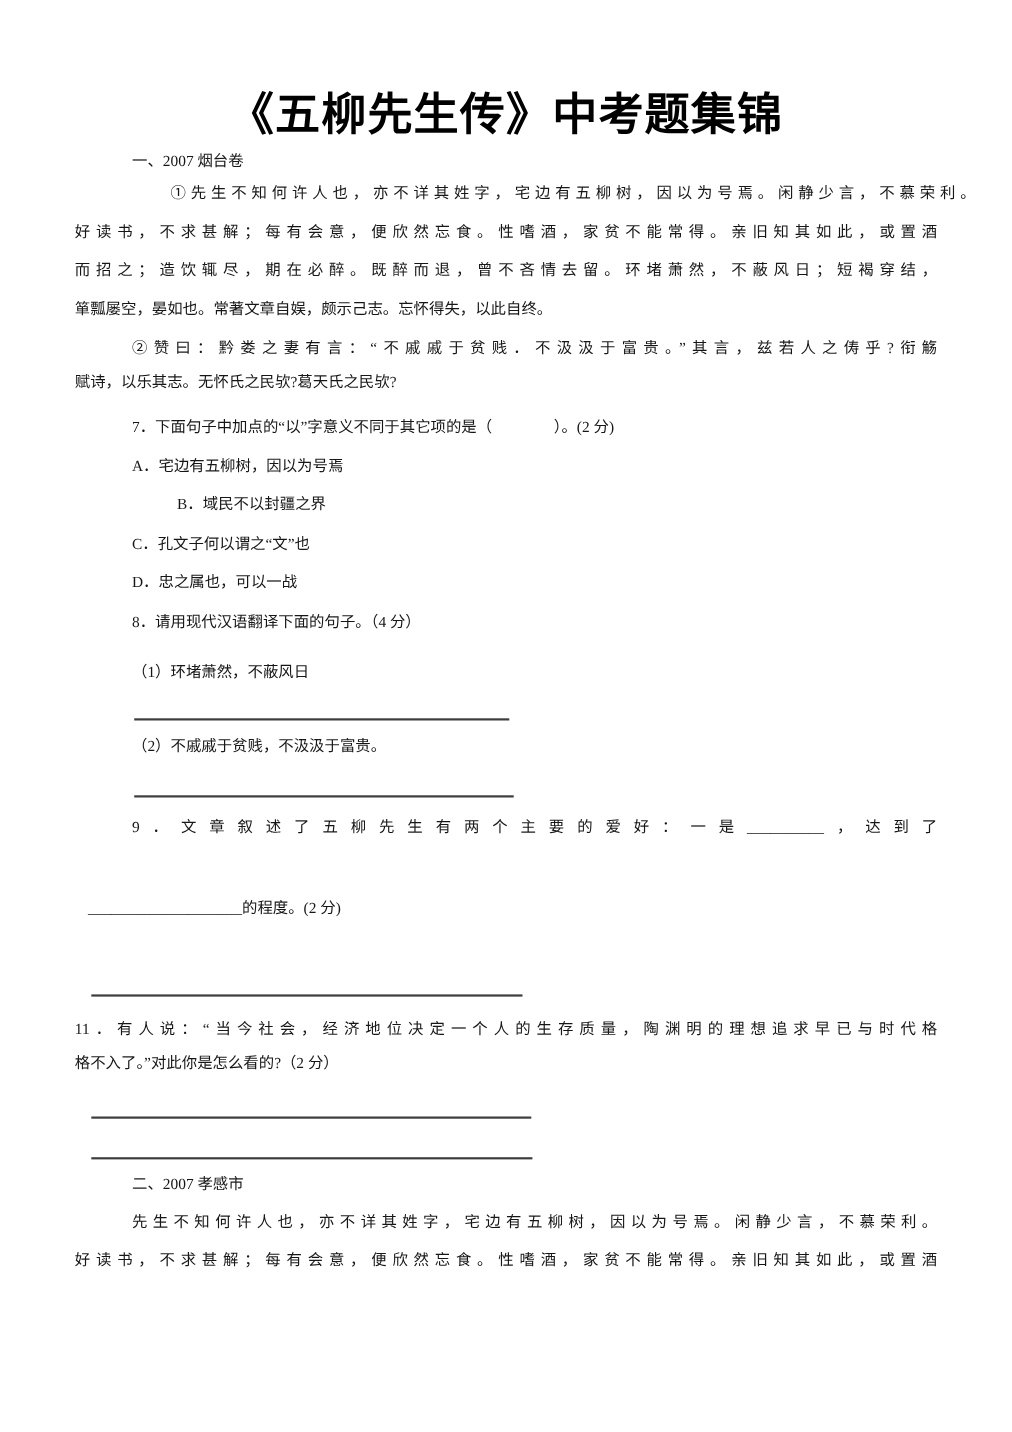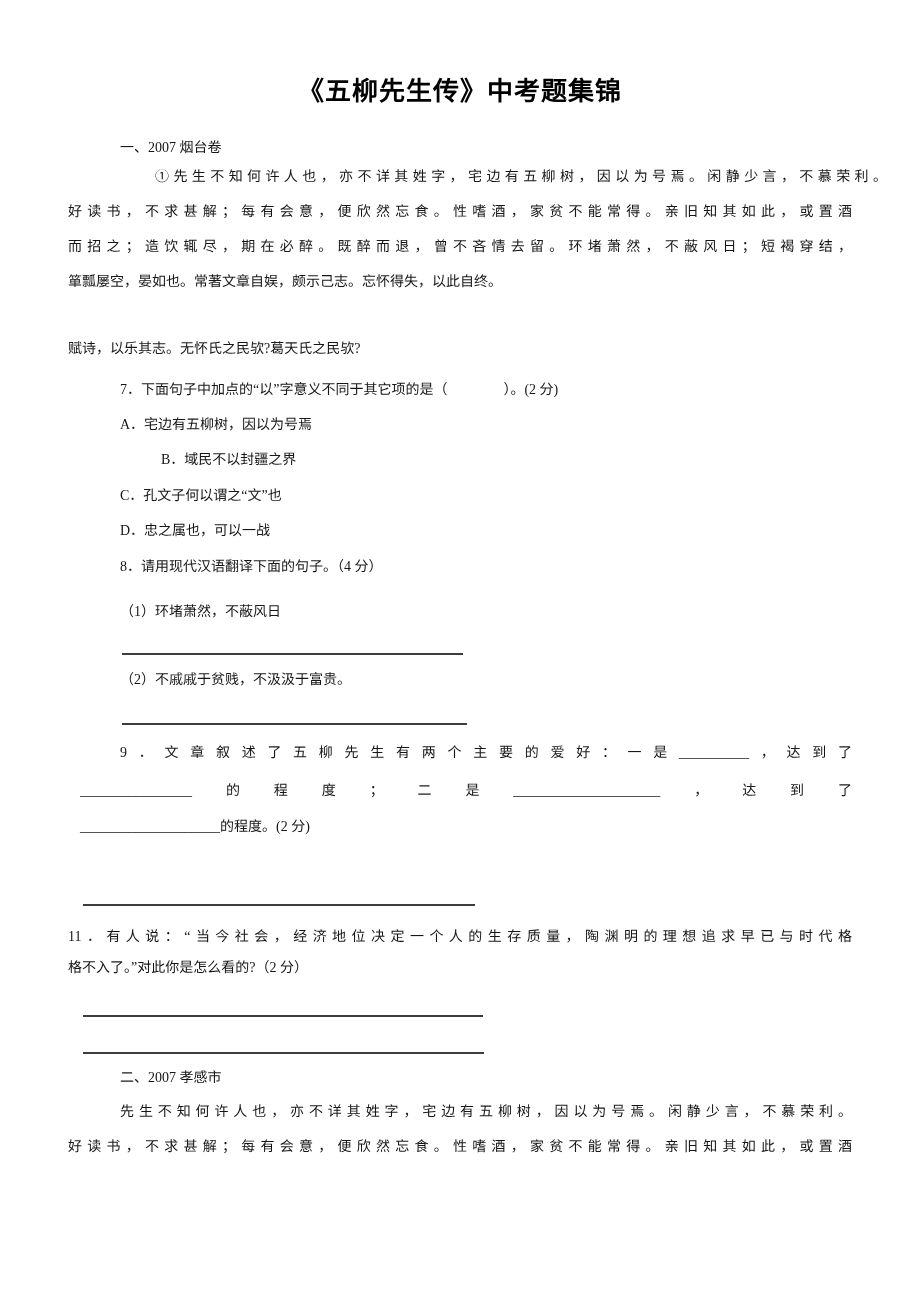--- a/index.html
+++ b/index.html
@@ -8,21 +8,21 @@
     background:#ffffff;
     font-family:"Liberation Serif","DejaVu Serif",serif;
     color:#111111;
     position:relative;
     overflow:hidden;
   }
   .page{position:absolute;inset:0;background:#ffffff;}
   .doc-title{
     position:absolute;top:70px;left:0;width:920px;
     text-align:center;
-    font-size:26px;font-weight:bold;
+    font-size:41px;font-weight:bold;
     letter-spacing:1px;
     color:#000000;
   }
   .ln{
     position:absolute;
     font-size:14px;
     line-height:26px;
     height:26px;
     white-space:nowrap;
     color:#161616;
@@ -46,36 +46,36 @@
 
   <div class="doc-title">《五柳先生传》中考题集锦</div>
 
   <div class="ln" style="top:135px;left:120px;">一、2007 烟台卷</div>
 
   <div class="ln j" style="top:164px;left:120px;width:732px;margin-left:35px;">①先生不知何许人也，亦不详其姓字，宅边有五柳树，因以为号焉。闲静少言，不慕荣利。</div>
   <div class="ln j" style="top:199px;left:68px;width:784px;">好读书，不求甚解；每有会意，便欣然忘食。性嗜酒，家贫不能常得。亲旧知其如此，或置酒</div>
   <div class="ln j" style="top:234px;left:68px;width:784px;">而招之；造饮辄尽，期在必醉。既醉而退，曾不吝情去留。环堵萧然，不蔽风日；短褐穿结，</div>
   <div class="ln" style="top:269px;left:68px;">箪瓢屡空，晏如也。常著文章自娱，颇示己志。忘怀得失，以此自终。</div>
 
+  <div class="ln j" style="top:305px;left:120px;width:732px;">②赞曰：黔娄之妻有言：“不戚戚于贫贱．不汲汲于富贵。”其言，兹若人之俦乎?衔觞</div>
   <div class="ln" style="top:336px;left:68px;text-align:center;">赋诗，以乐其志。无怀氏之民欤?葛天氏之民欤?</div>
 
   <div class="ln" style="top:377px;left:120px;">7．下面句子中加点的“以”字意义不同于其它项的是（　　　　）。(2 分)</div>
   <div class="ln" style="top:412px;left:120px;">A．宅边有五柳树，因以为号焉</div>
   <div class="ln" style="top:447px;left:120px;margin-left:41px;">B．域民不以封疆之界</div>
   <div class="ln" style="top:518px;left:120px;">D．忠之属也，可以一战</div>
   <div class="ln" style="top:483px;left:120px;">C．孔文子何以谓之“文”也</div>
 
   <div class="ln" style="top:554px;left:120px;">8．请用现代汉语翻译下面的句子。（4 分）</div>
   <div class="ln" style="top:599px;left:120px;">（1）环堵萧然，不蔽风日</div>
   <div class="rule" style="top:653px;left:122px;width:341px;"></div>
   <div class="ln" style="top:667px;left:120px;">（2）不戚戚于贫贱，不汲汲于富贵。</div>
   <div class="rule" style="top:723px;left:122px;width:345px;"></div>
 
   <div class="ln j" style="top:740px;left:120px;width:732px;">9．文章叙述了五柳先生有两个主要的爱好：一是__________，达到了</div>
-  <div class="ln j" style="top:778px;left:80px;width:772px;">________________的程度；二是_____________________，达到了</div>
   <div class="ln" style="top:814px;left:80px;">____________________的程度。(2 分)</div>
 
   <div class="rule" style="top:904px;left:83px;width:392px;"></div>
 
   <div class="ln j" style="top:924px;left:68px;width:784px;">11．有人说：“当今社会，经济地位决定一个人的生存质量，陶渊明的理想追求早已与时代格</div>
   <div class="ln" style="top:955px;left:68px;">格不入了。”对此你是怎么看的?（2 分）</div>
   <div class="rule" style="top:1015px;left:83px;width:400px;"></div>
   <div class="rule" style="top:1052px;left:83px;width:401px;"></div>
 
   <div class="ln" style="top:1065px;left:120px;">二、2007 孝感市</div>

